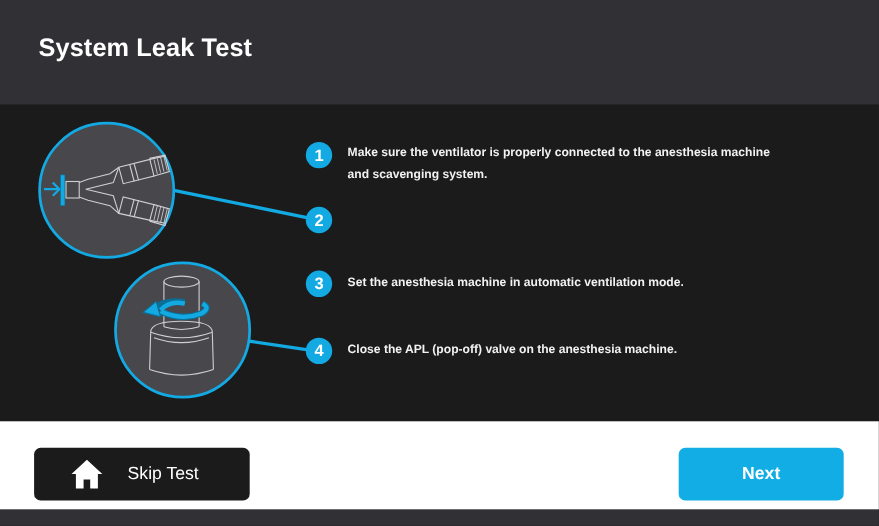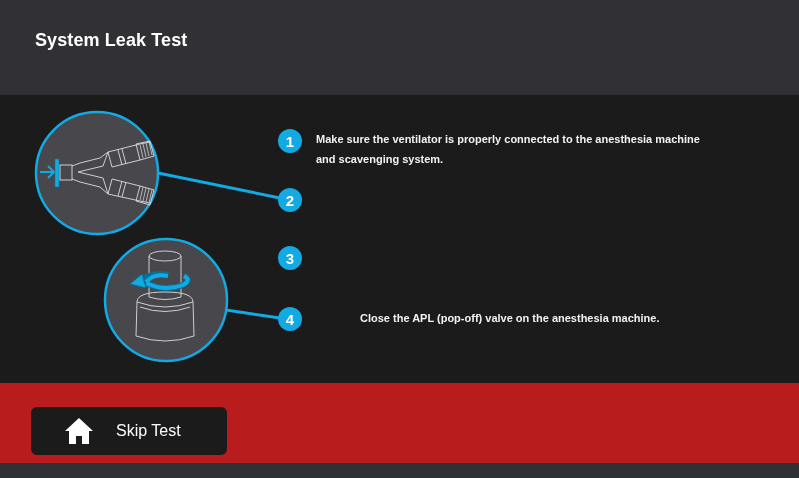--- a/index.html
+++ b/index.html
@@ -9,30 +9,30 @@
       font-family: "Liberation Sans", "DejaVu Sans", sans-serif;
       color: #ffffff;
       position: relative;
     }
     .header {
       position: absolute; left: 0; top: 0; width: 799px; height: 95px;
       background: #313035;
     }
     .title {
       position: absolute; left: 35px; top: 30px;
-      font-size: 18px; font-weight: bold; letter-spacing: 0.1px;
+      font-size: 23px; font-weight: bold; letter-spacing: 0.1px;
       color: #ffffff;
     }
     .main {
       position: absolute; left: 0; top: 95px; width: 799px; height: 288px;
       background: #1b1b1c;
     }
     .footer {
       position: absolute; left: 0; top: 383px; width: 799px; height: 80px;
-      background: #b91c1c;
+      background: #ffffff;
     }
     .illus { position: absolute; left: 0; top: 0; }
     .steps {
       position: absolute; left: 0; top: 0; width: 799px; height: 288px;
     }
     .step-badge {
       position: absolute; width: 24px; height: 24px; border-radius: 50%;
       background: #13a9e3; color: #ffffff;
       font-size: 15px; font-weight: bold;
       display: flex; align-items: center; justify-content: center;
@@ -135,26 +135,28 @@
     </g>
   </svg>
 
   <div class="steps">
     <div class="step-badge" style="left:278px; top:34px;">1</div>
     <div class="step-text" style="top:34px;">Make sure the ventilator is properly connected to the anesthesia machine and scavenging system.</div>
 
     <div class="step-badge" style="left:278px; top:93px;">2</div>
 
     <div class="step-badge" style="left:278px; top:151px;">3</div>
+    <div class="step-text" style="top:152px; width:390px;">Set the anesthesia machine in automatic ventilation mode.</div>
 
     <div class="step-badge" style="left:278px; top:212px;">4</div>
-    <div class="step-text" style="top:213px; width:360px;margin-left:44px;">Close the APL (pop-off) valve on the anesthesia machine.</div>
+    <div class="step-text" style="top:213px; width:360px;">Close the APL (pop-off) valve on the anesthesia machine.</div>
   </div>
 </div>
 
 <div class="footer">
   <div class="btn-skip">
     <svg class="home-icon" width="30" height="28" viewBox="0 0 30 28">
       <path d="M15,1 L29,14 L25,14 L25,27 L18,27 L18,19 L12,19 L12,27 L5,27 L5,14 L1,14 Z" fill="#ffffff"></path>
     </svg>
     <span class="label">Skip Test</span>
   </div>
+  <div class="btn-next">Next</div>
 </div>
 
 </body></html>

